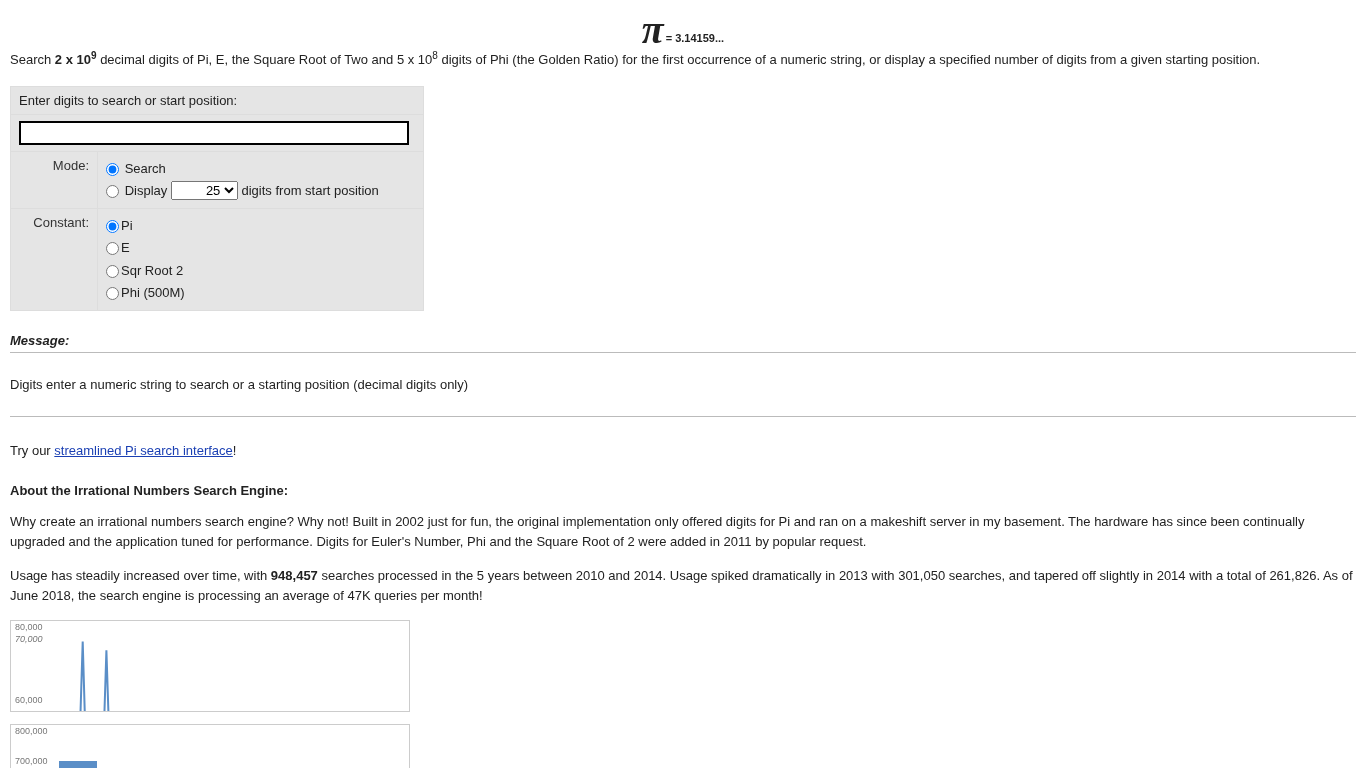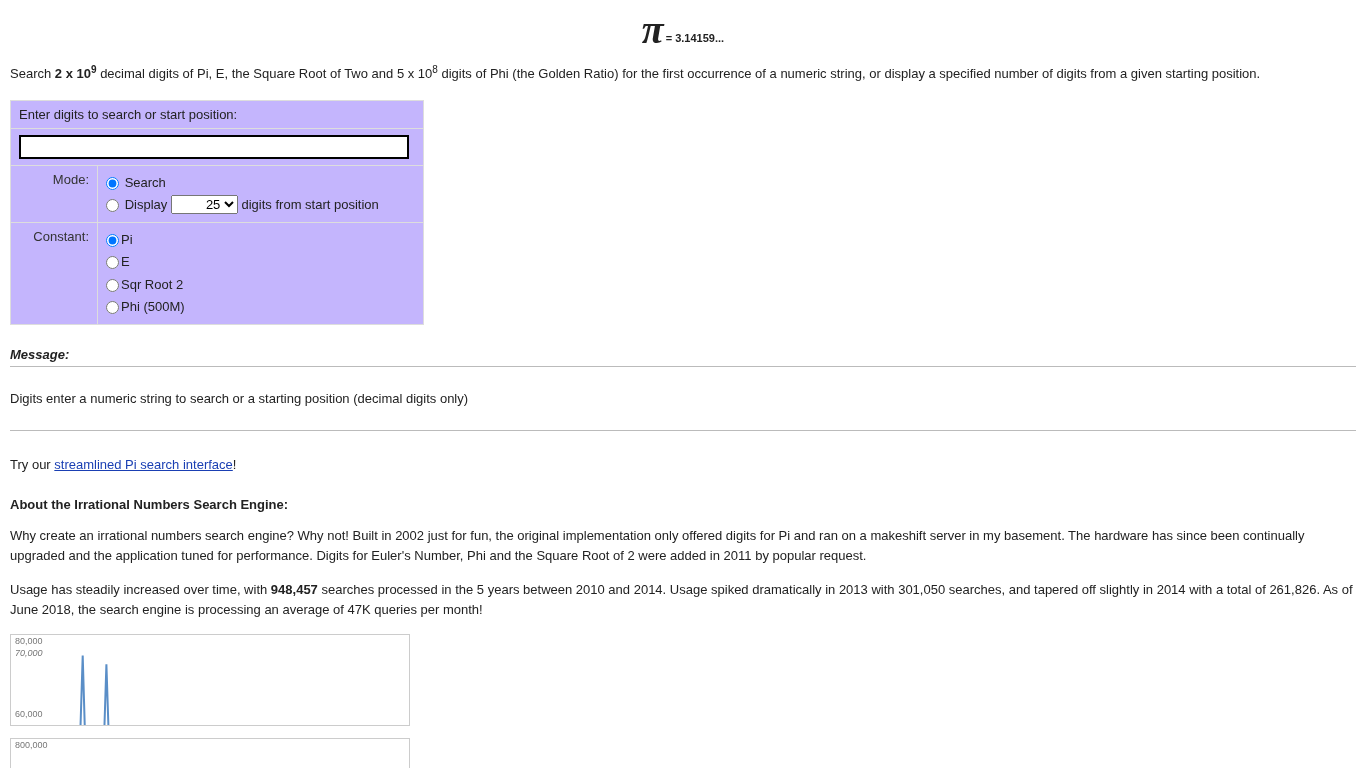--- a/index.html
+++ b/index.html
@@ -9,21 +9,20 @@
     font-family: Verdana, Geneva, sans-serif;
     font-size: 13px;
     color: #222;
   }
   .page {
     padding: 6px 10px 40px 10px;
   }
   .header {
     text-align: center;
     margin-top: 4px;
-    margin-bottom: 14px;
   }
   .pi-sym {
     font-family: "Times New Roman", serif;
     font-style: italic;
     font-weight: bold;
     font-size: 40px;
     display: inline-block;
     vertical-align: middle;
     line-height: 1;
   }
@@ -40,21 +39,21 @@
   }
   .intro b { font-weight: bold; }
   sup { font-size: 10px; vertical-align: super; line-height: 0; }
   .formtable {
     margin-top: 16px;
     border-collapse: collapse;
     width: 414px;
   }
   .formtable td, .formtable th {
     border: 1px solid #ddd;
-    background: #c4b5fd;
+    background: #e5e5e5;
     padding: 6px 8px;
     font-size: 13px;
     vertical-align: top;
   }
   .formtable .label {
     text-align: right;
     width: 70px;
     color: #333;
   }
   .formtable .full {

